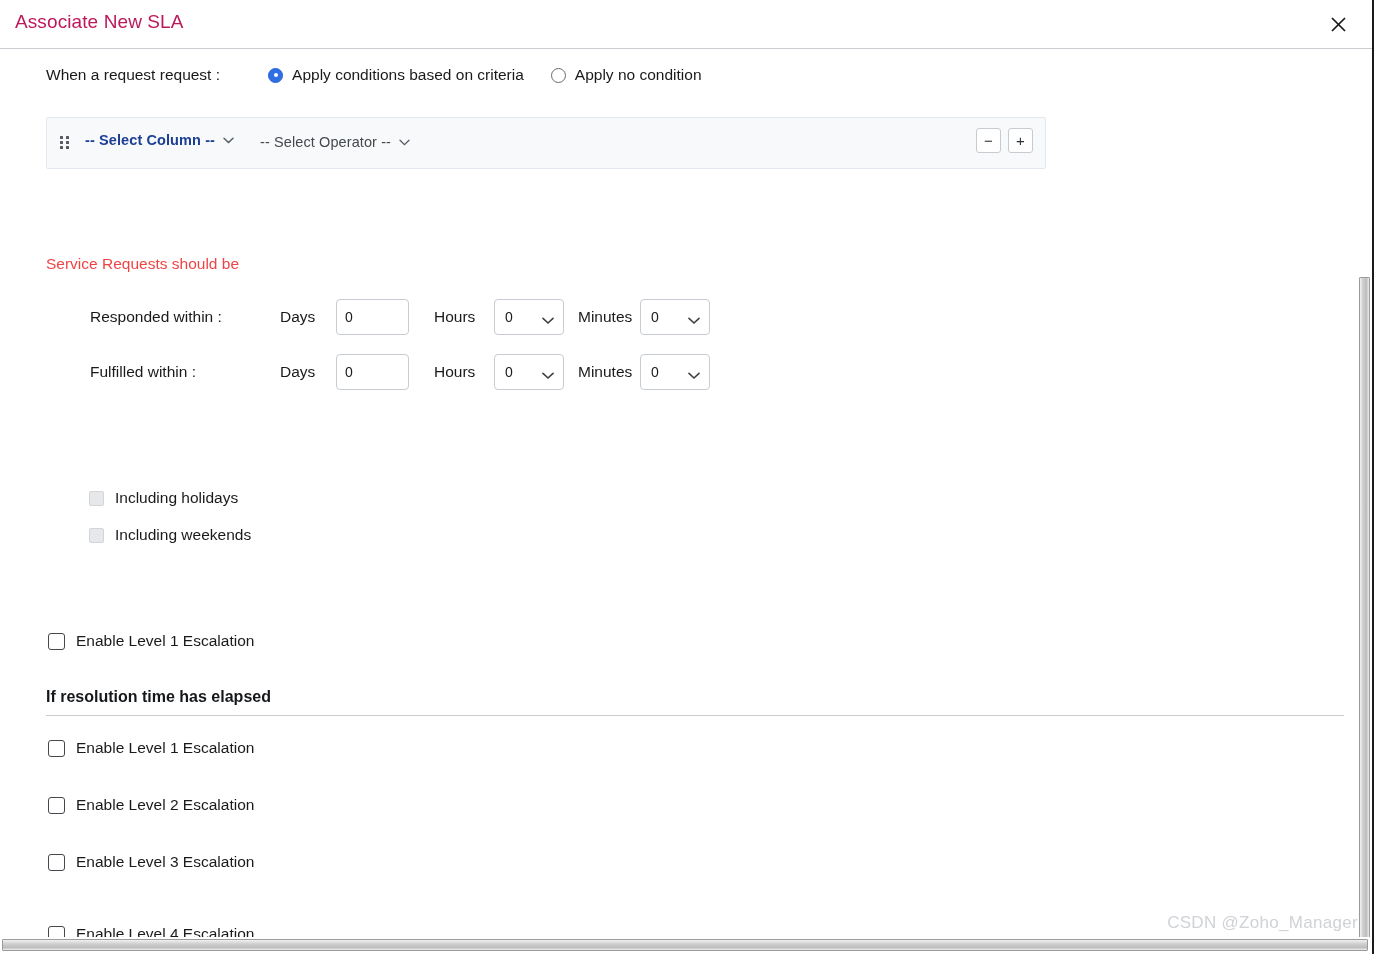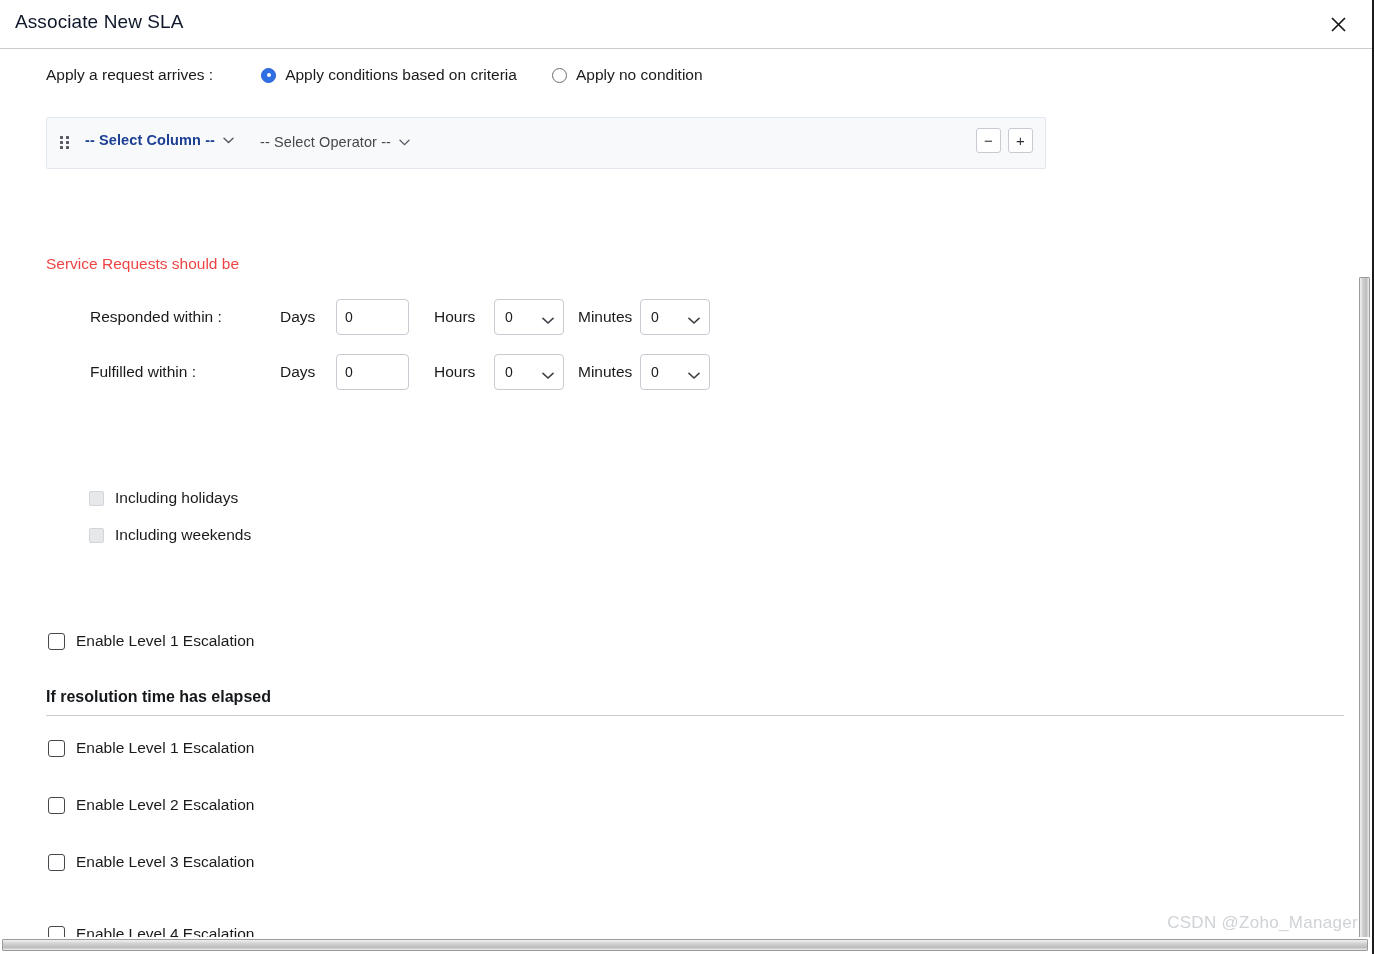--- a/index.html
+++ b/index.html
@@ -25,21 +25,21 @@
     position: relative;
     height: 49px;
     border-bottom: 1px solid #c9ccd1;
     background: #ffffff;
   }
   .dialog-title {
     position: absolute;
     left: 15px;
     top: 11px;
     font-size: 19px;
-    color: #0f172a;
+    color: #be185d;
     letter-spacing: .1px;
   }
   .close-btn {
     position: absolute;
     right: 18px;
     top: 8px;
     width: 32px; height: 32px;
     display: flex; align-items: center; justify-content: center;
     cursor: pointer;
     color: #1a1a1a;
@@ -65,21 +65,21 @@
   }
   .when-label {
     font-size: 15.5px;
     color: #1a1a1a;
     margin-right: 48px;
   }
   .radio-group { display: flex; align-items: center; }
   .radio-opt {
     display: flex; align-items: center;
     cursor: pointer;
-    margin-right: 35px;
+    margin-right: 27px;
   }
   .radio-opt:last-child { margin-right: 0; }
   .radio-dot {
     width: 15px; height: 15px;
     border-radius: 50%;
     border: 1px solid #6b6b6b;
     background: #ffffff;
     margin-right: 9px;
     flex: none;
     position: relative;
@@ -327,21 +327,21 @@
       <svg width="19" height="19" viewBox="0 0 19 19" aria-hidden="true">
         <line x1="3" y1="3" x2="16" y2="16" stroke="#1a1a1a" stroke-width="1.7"></line>
         <line x1="16" y1="3" x2="3" y2="16" stroke="#1a1a1a" stroke-width="1.7"></line>
       </svg>
     </div>
   </div>
 
   <div class="dialog-body">
 
     <div class="when-row">
-      <span class="when-label">Apply a request arrives :</span>
+      <span class="when-label">When a request request :</span>
       <span class="radio-group">
         <span class="radio-opt">
           <span class="radio-dot checked"></span>
           <span class="radio-text">Apply conditions based on criteria</span>
         </span>
         <span class="radio-opt">
           <span class="radio-dot"></span>
           <span class="radio-text">Apply no condition</span>
         </span>
       </span>

